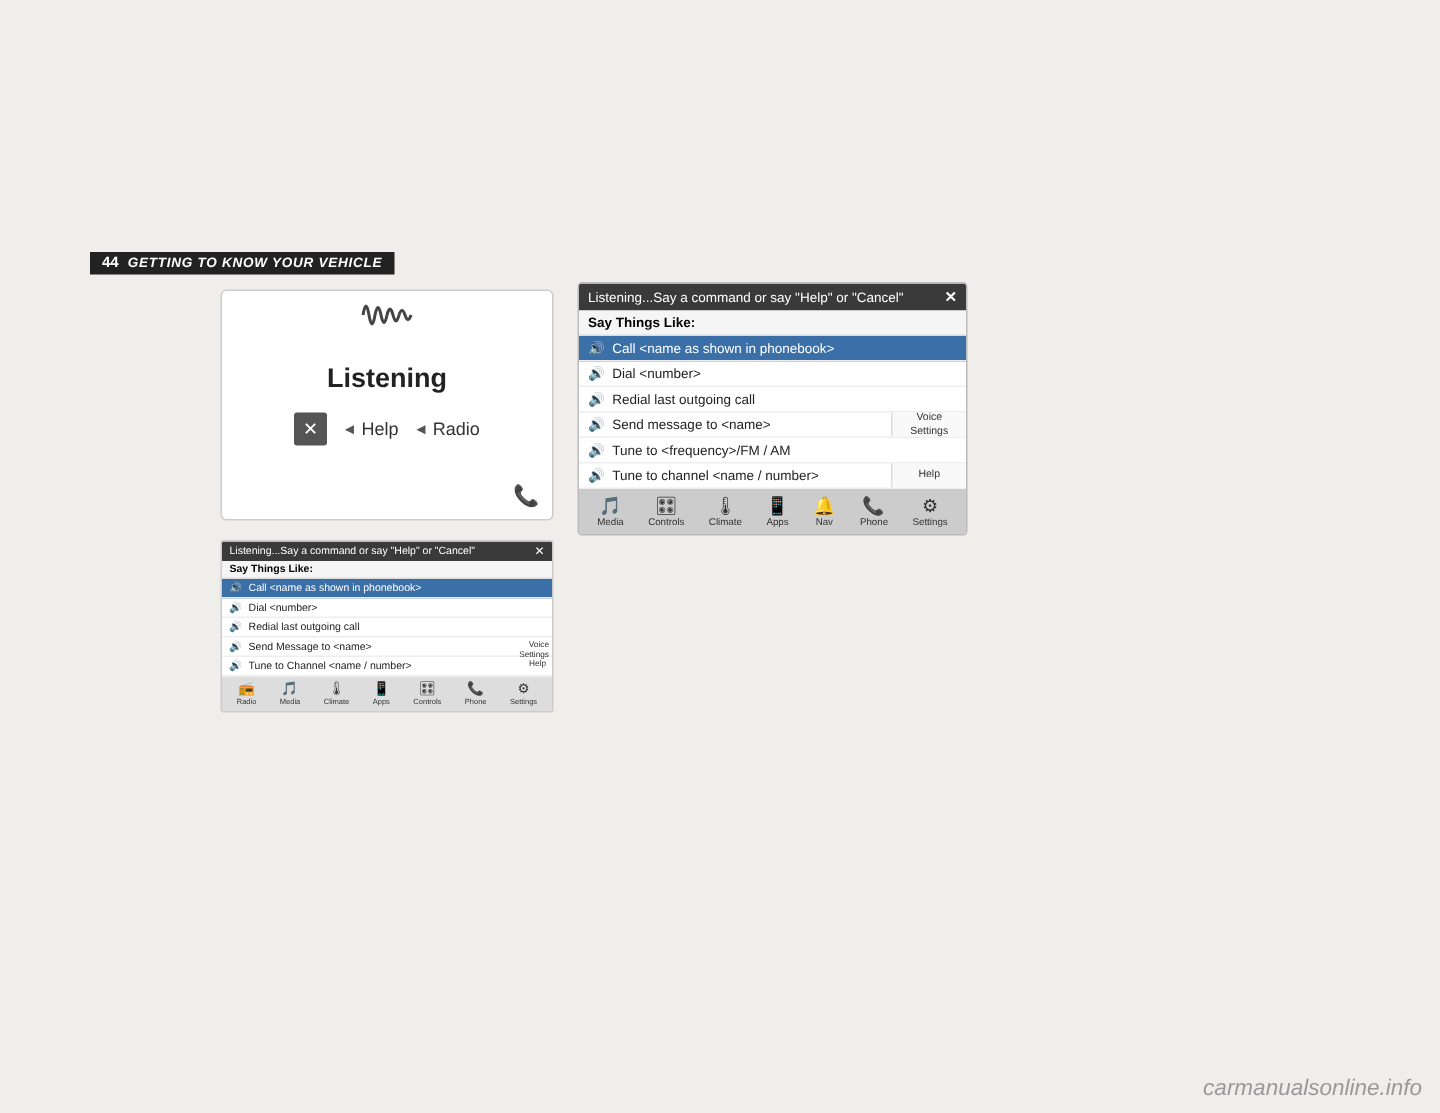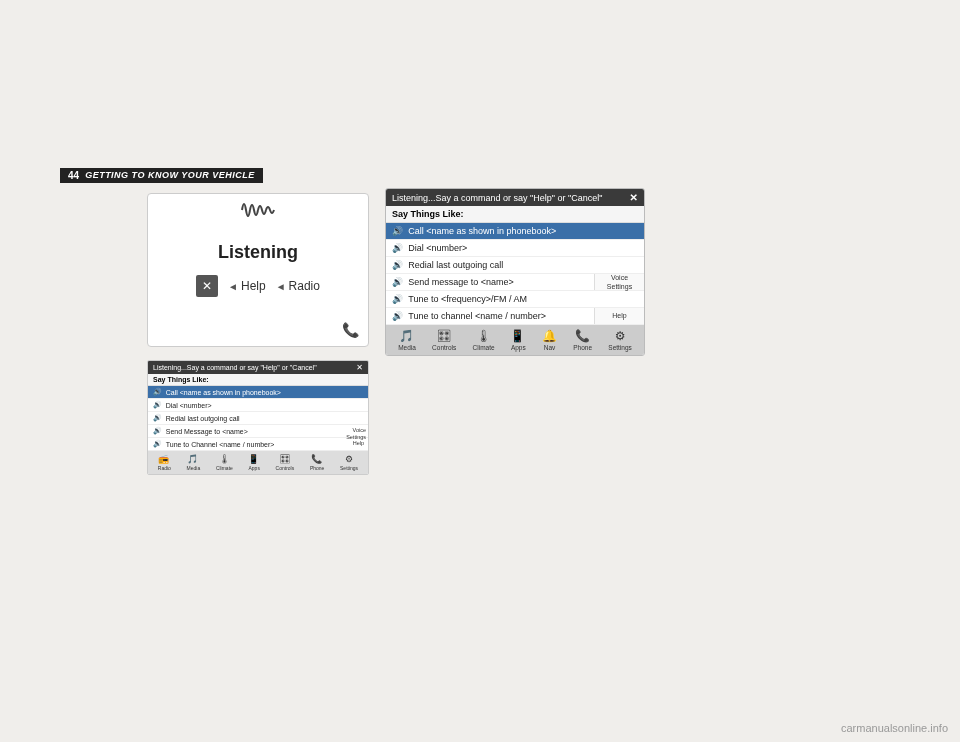--- a/index.html
+++ b/index.html
@@ -267,22 +267,23 @@
     }
     .vs-nav-icon-lg {
       font-size: 12px;
     }
 
     
     .watermark {
       position: absolute;
       bottom: 8px;
       right: 12px;
-      font-size: 11px;
+      font-size: 15px;
       color: #999;
+      font-style: italic;
     }
   </style>
 </head>
 <body>
 
 <div class="page-header">
   <span class="page-number">44</span>
   <span class="page-title">GETTING TO KNOW YOUR VEHICLE</span>
 </div>
 

